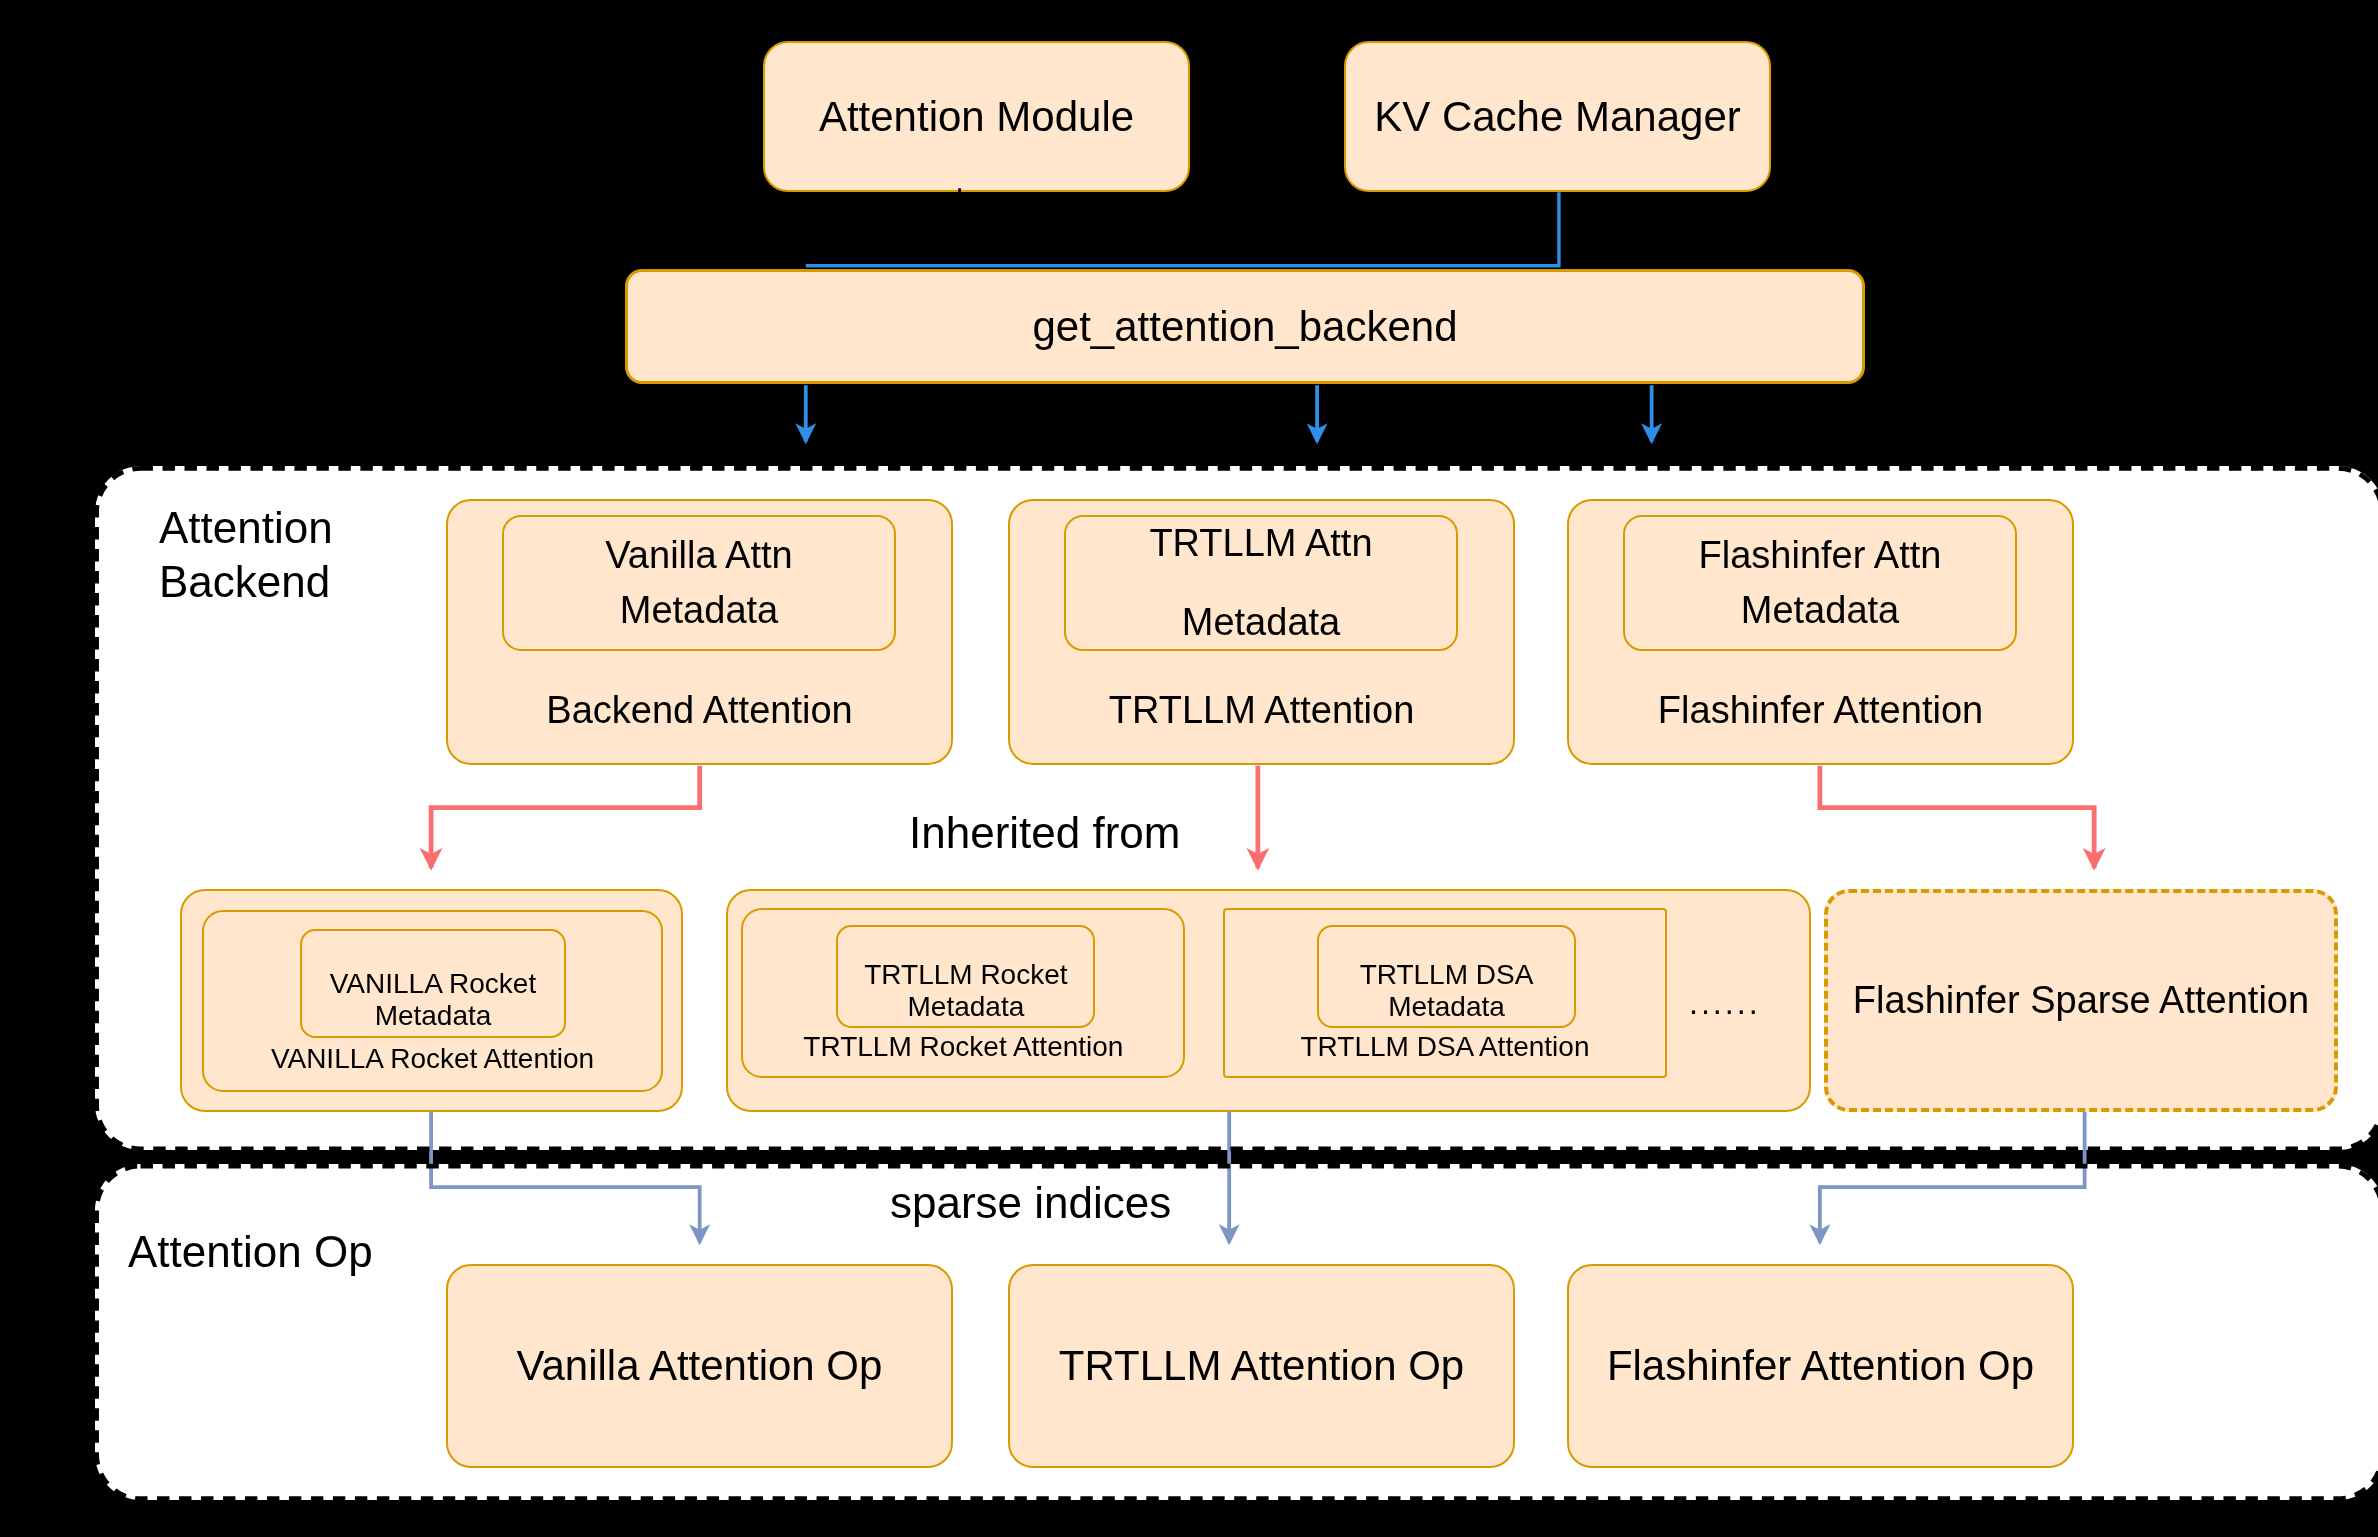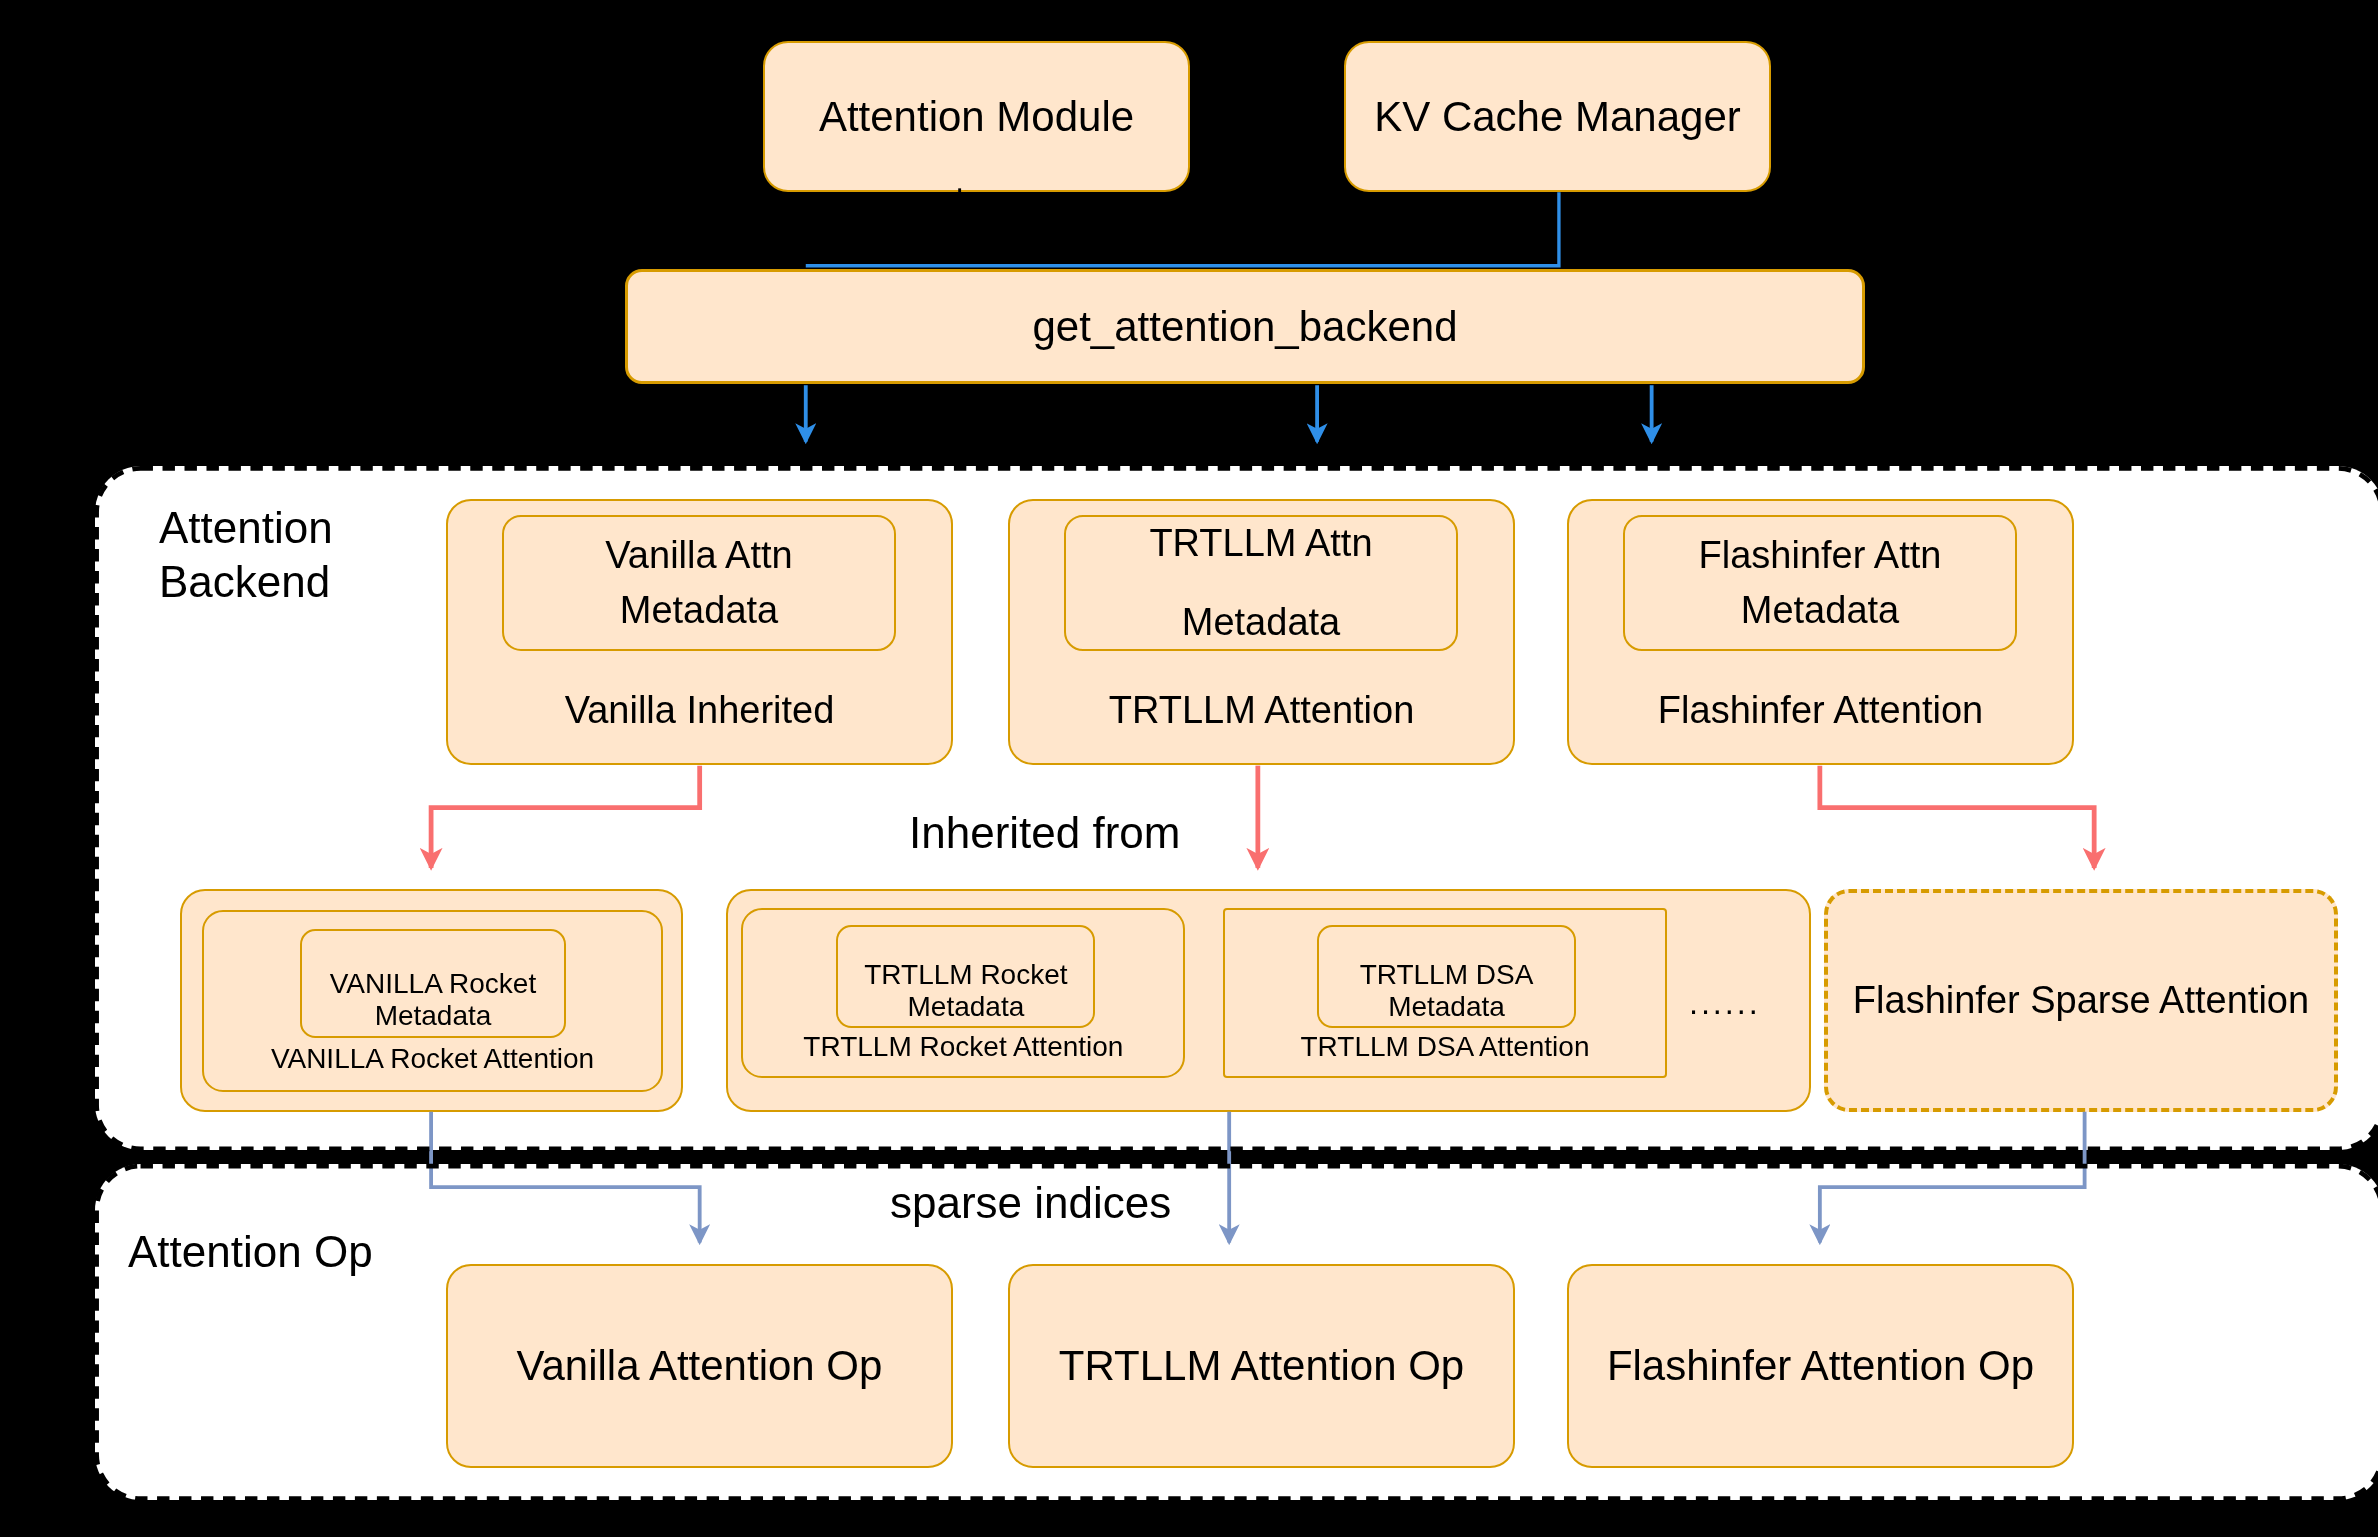--- a/index.html
+++ b/index.html
@@ -57,21 +57,21 @@
   <div class="abs sec-label" style="left:115px;top:501px;">
     <div>Attention</div>
     <div>Backend</div>
   </div>
 
   <div class="abs node" style="left:402px;top:499px;width:507px;height:266px;justify-content:flex-start;align-items:flex-start;">
     <div class="abs node meta-2line" style="left:54px;top:14.3px;width:394px;height:136px;border-radius:19px;">
       <div>Vanilla Attn</div>
       <div>Metadata</div>
     </div>
-    <div class="backend-label">Vanilla Inherited</div>
+    <div class="backend-label">Backend Attention</div>
   </div>
 
   <div class="abs node" style="left:964px;top:499px;width:507px;height:266px;justify-content:flex-start;align-items:flex-start;">
     <div class="abs node meta-2line" style="left:54px;top:14.3px;width:394px;height:136px;border-radius:19px;gap:24px;">
       <div>TRTLLM Attn</div>
       <div>Metadata</div>
     </div>
     <div class="backend-label">TRTLLM Attention</div>
   </div>
 

